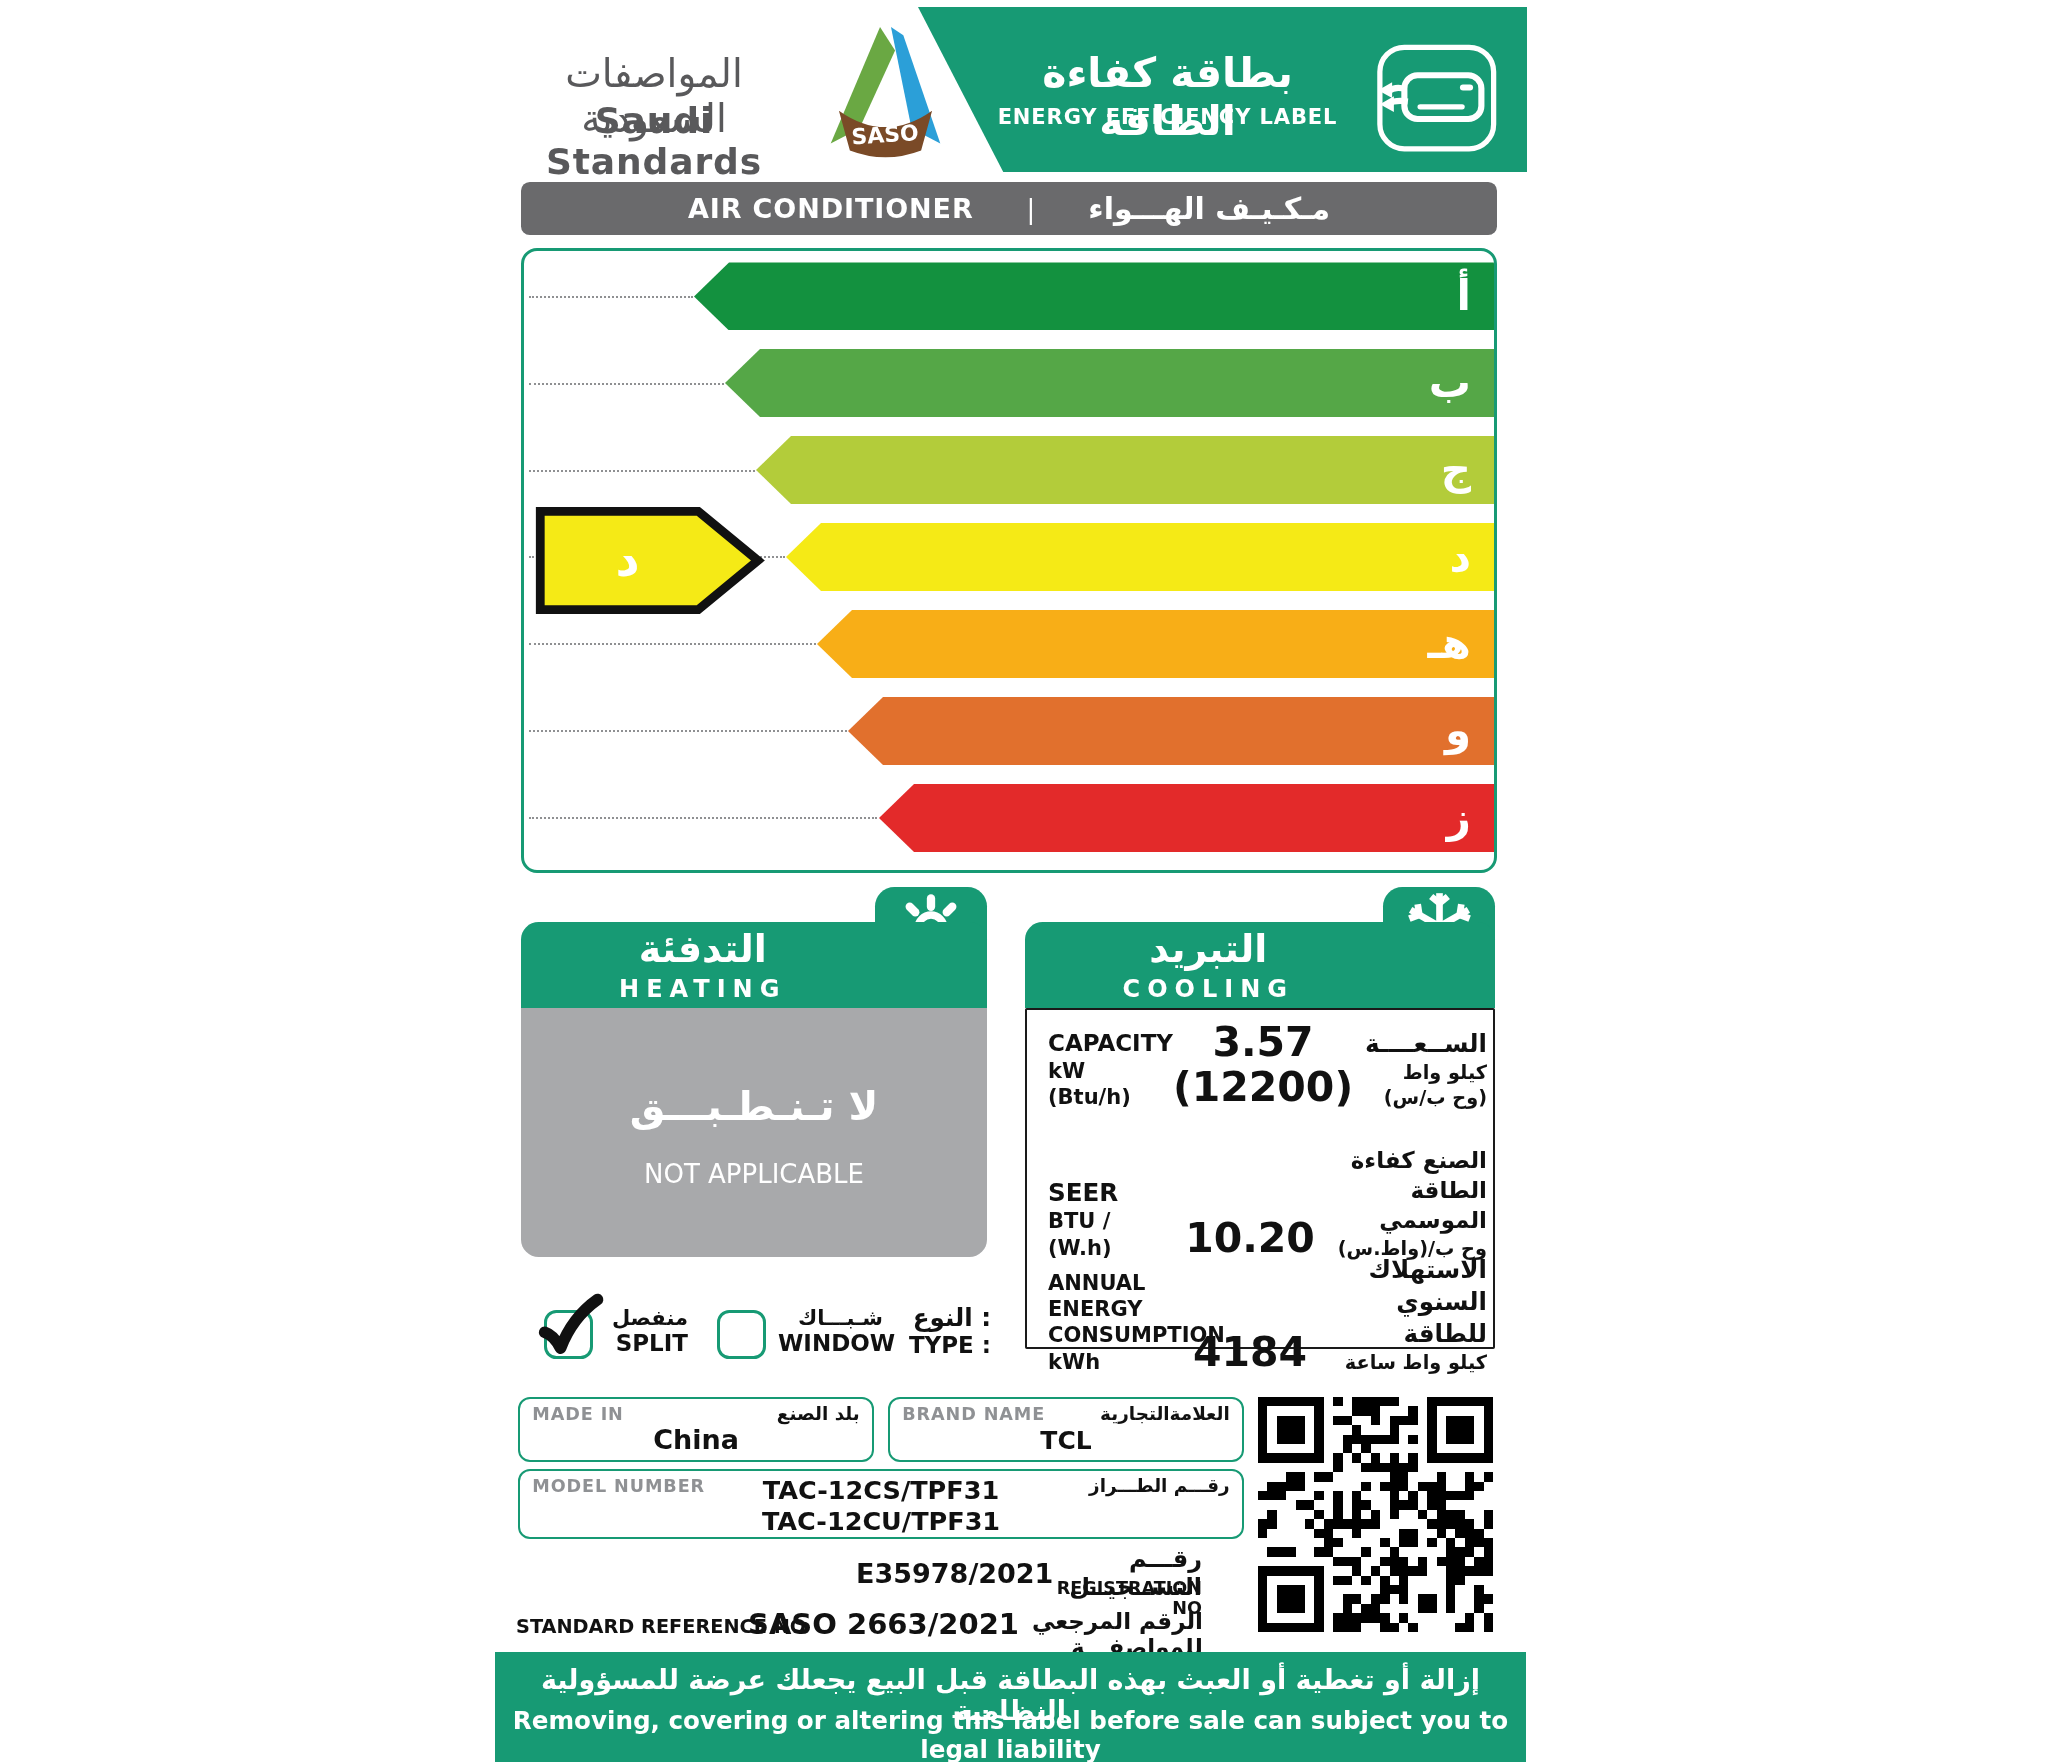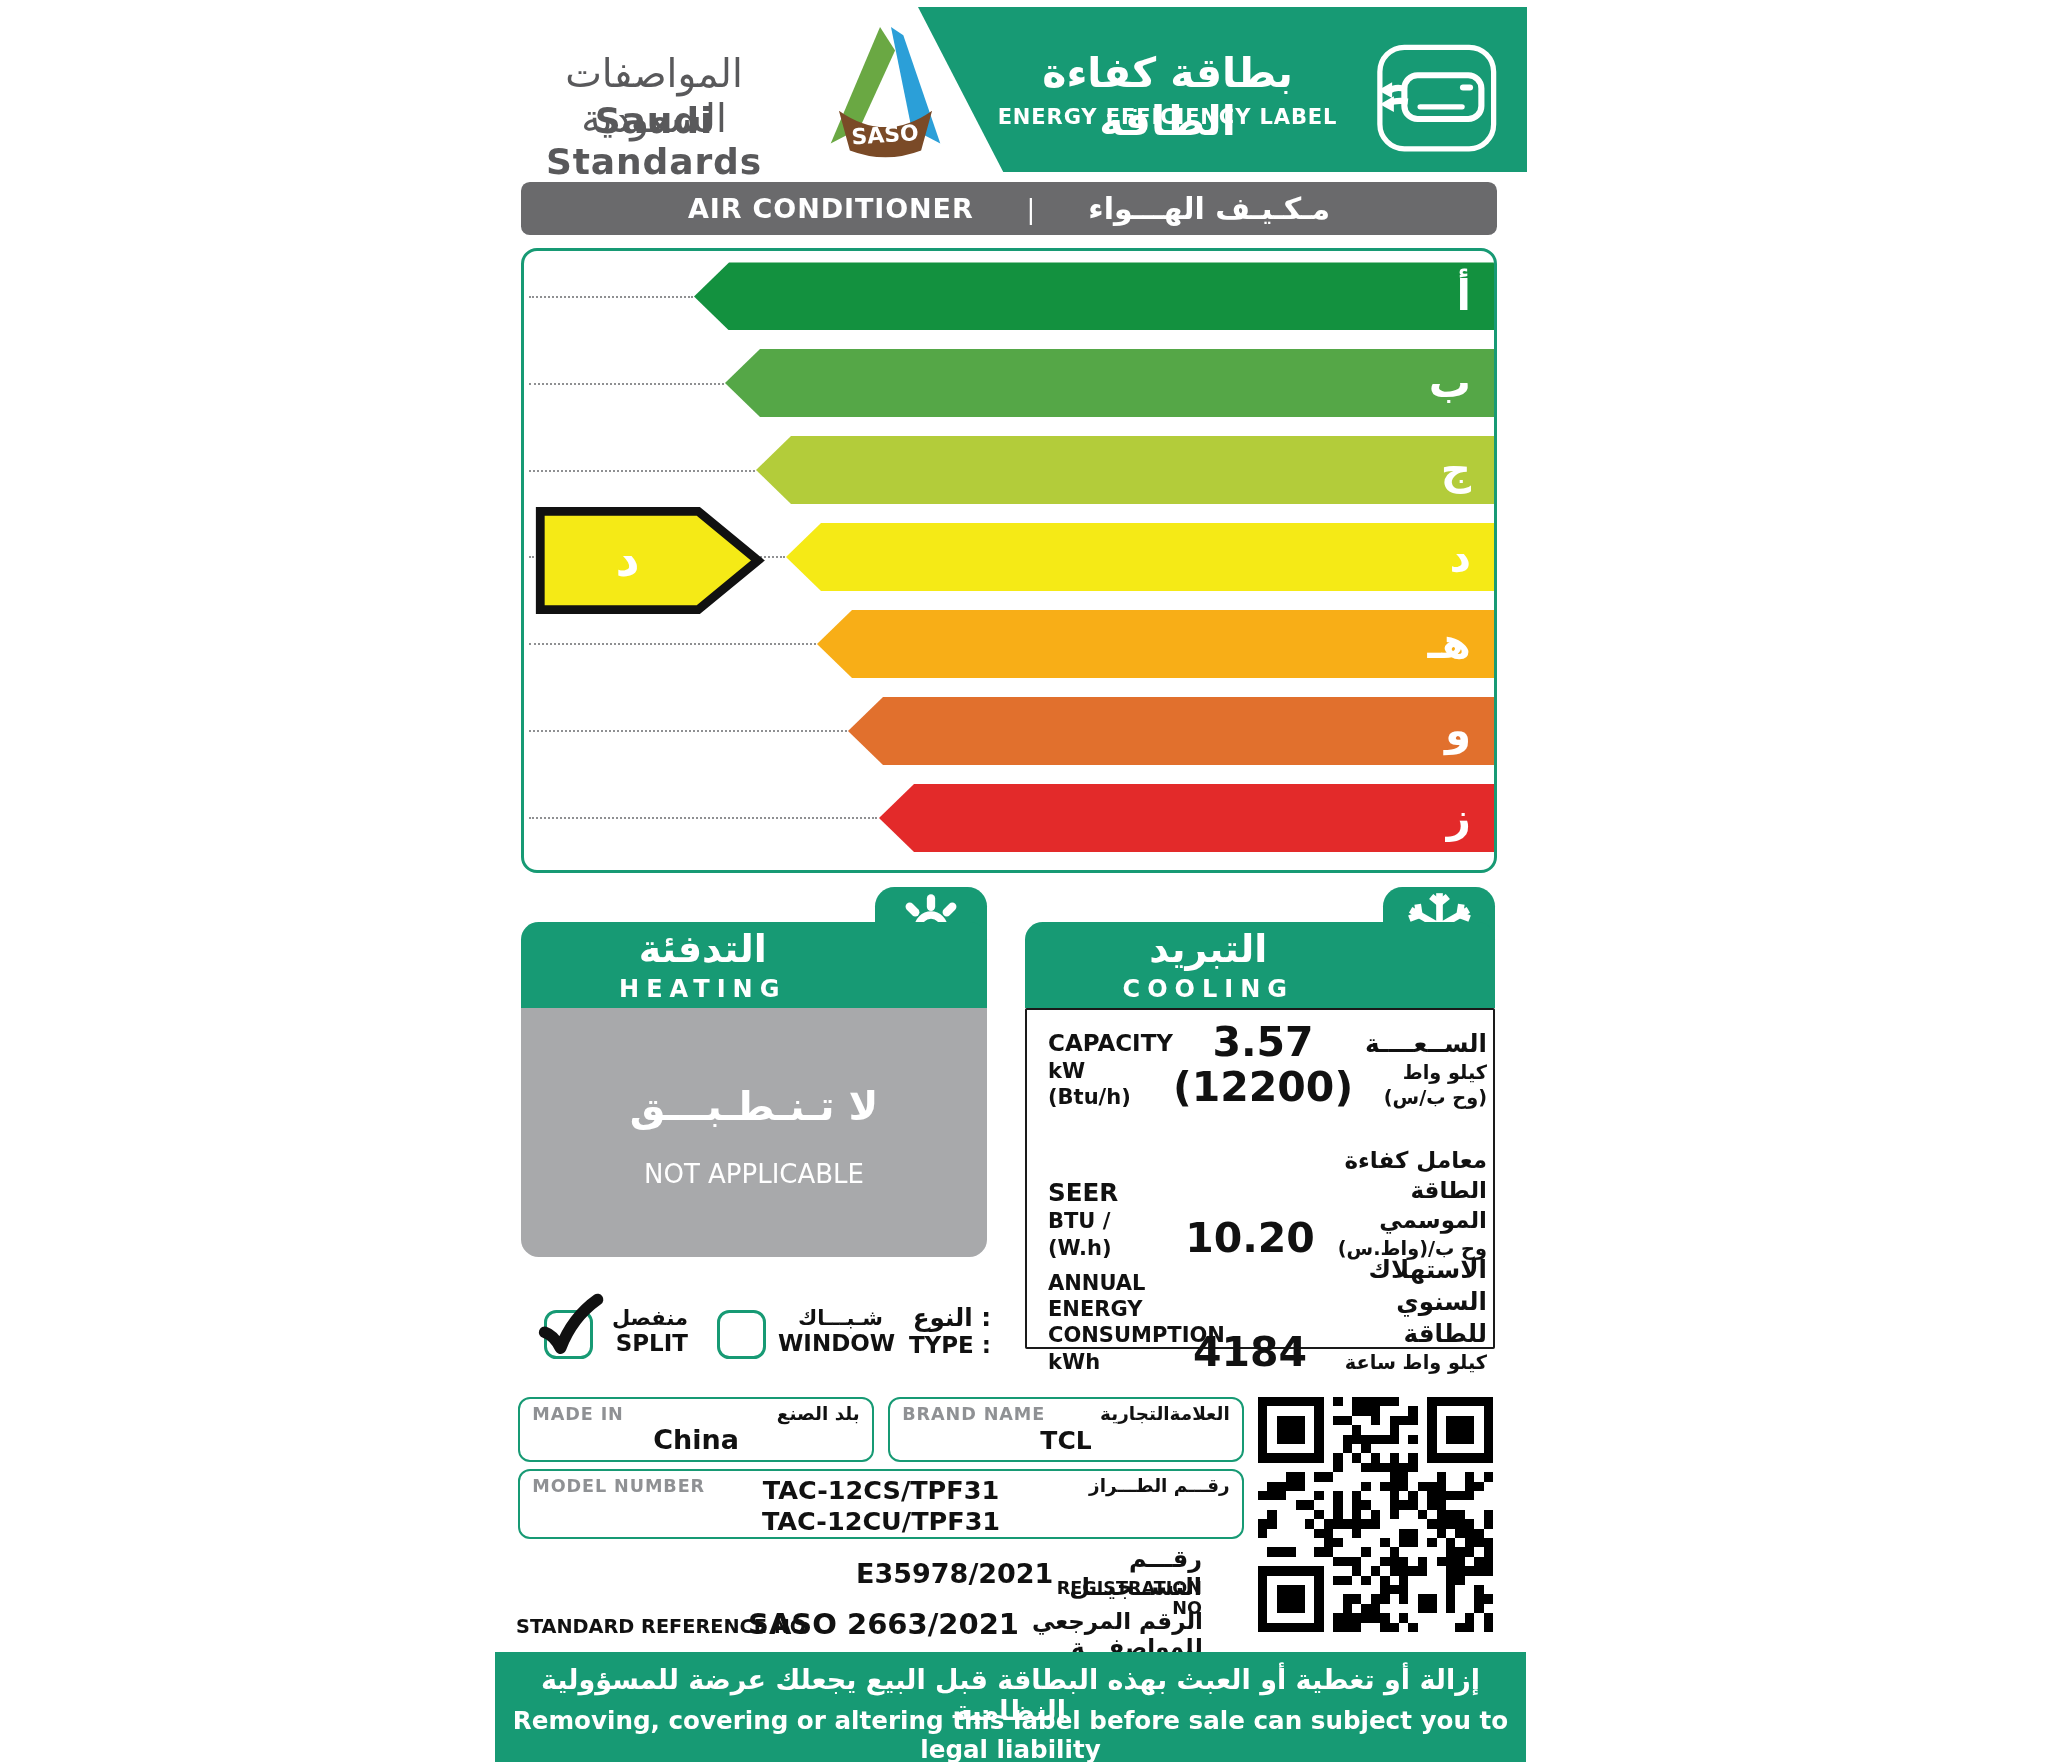--- a/index.html
+++ b/index.html
@@ -239,21 +239,21 @@
 
   <div class="abs cool-row" style="left:1048px;top:1146px;">
     <div class="col-en fs28">
       <div>SEER</div>
       <div class="fs24">BTU / (W.h)</div>
     </div>
     <div class="col-val" style="padding-top:24.6px;">
       <div>10.20</div>
     </div>
     <div class="col-ar fs26">
-      <div>معامل كفاءة الطاقة الموسمي</div>
+      <div>الصنع كفاءة الطاقة الموسمي</div>
       <div class="fs22">وح ب/(واط.س)</div>
     </div>
   </div>
 
   <div class="abs cool-row" style="left:1048px;top:1254px;">
     <div class="col-en fs24">
       <div>ANNUAL ENERGY</div>
       <div>CONSUMPTION</div>
       <div>kWh</div>
     </div>

